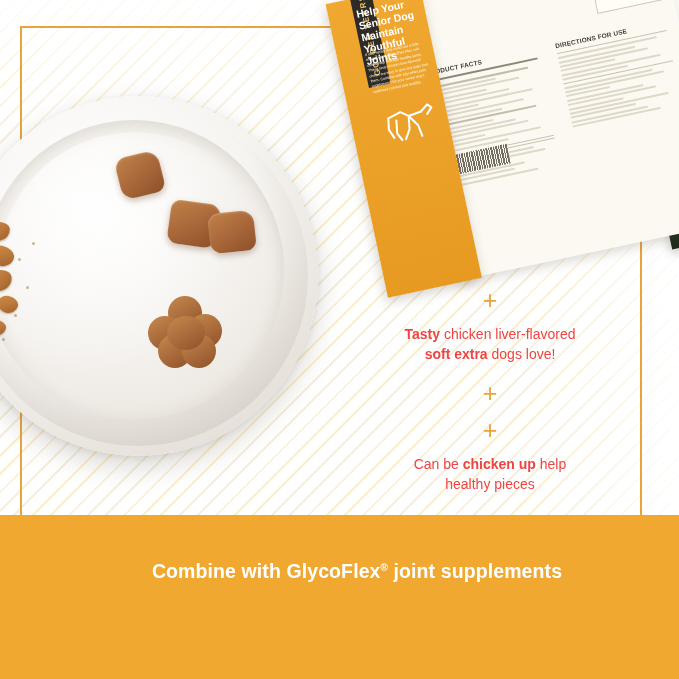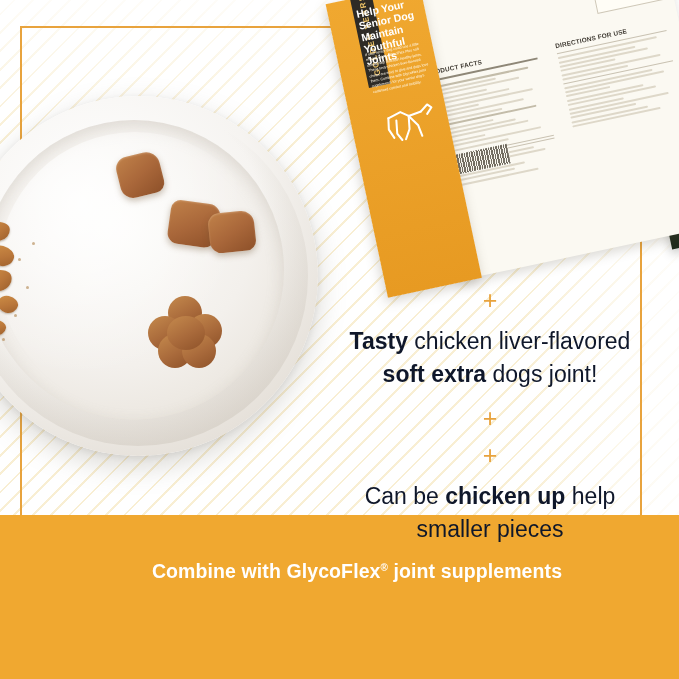--- a/index.html
+++ b/index.html
@@ -302,22 +302,22 @@
   }
   .plus {
     color: #e8a33d;
     font-size: 25px;
     line-height: 1;
     margin: 0 0 12px;
     font-weight: 300;
     user-select: none;
   }
   .feature-text {
-    color: #0f172a;
-    font-size: 23px;
+    color: #ef4444;
+    font-size: 14px;
     line-height: 1.42;
     margin-bottom: 16px;
   }
   .feature-text b { font-weight: bold; }
 </style>
 </head>
 <body>
 
 <div class="stage">
 
@@ -462,33 +462,33 @@
       </div>
     </div>
   </div>
 
   <div class="features">
 
     <div>
       <div class="plus">+</div>
       <div class="feature-text">
         <b>Tasty</b><span> chicken liver-flavored</span><br>
-        <b>soft extra</b><span> dogs joint!</span>
+        <b>soft extra</b><span> dogs love!</span>
       </div>
     </div>
 
     <div>
       <div class="plus">+</div>
     </div>
 
     <div>
       <div class="plus">+</div>
       <div class="feature-text">
         <span>Can be </span><b>chicken up</b><span> help</span><br>
-        <span>smaller pieces</span>
+        <span>healthy pieces</span>
       </div>
     </div>
   </div>
 
   <div class="banner">
     <div class="banner-text">
       <span>Combine with GlycoFlex</span><sup>®</sup><span> joint supplements</span>
     </div>
   </div>
 

